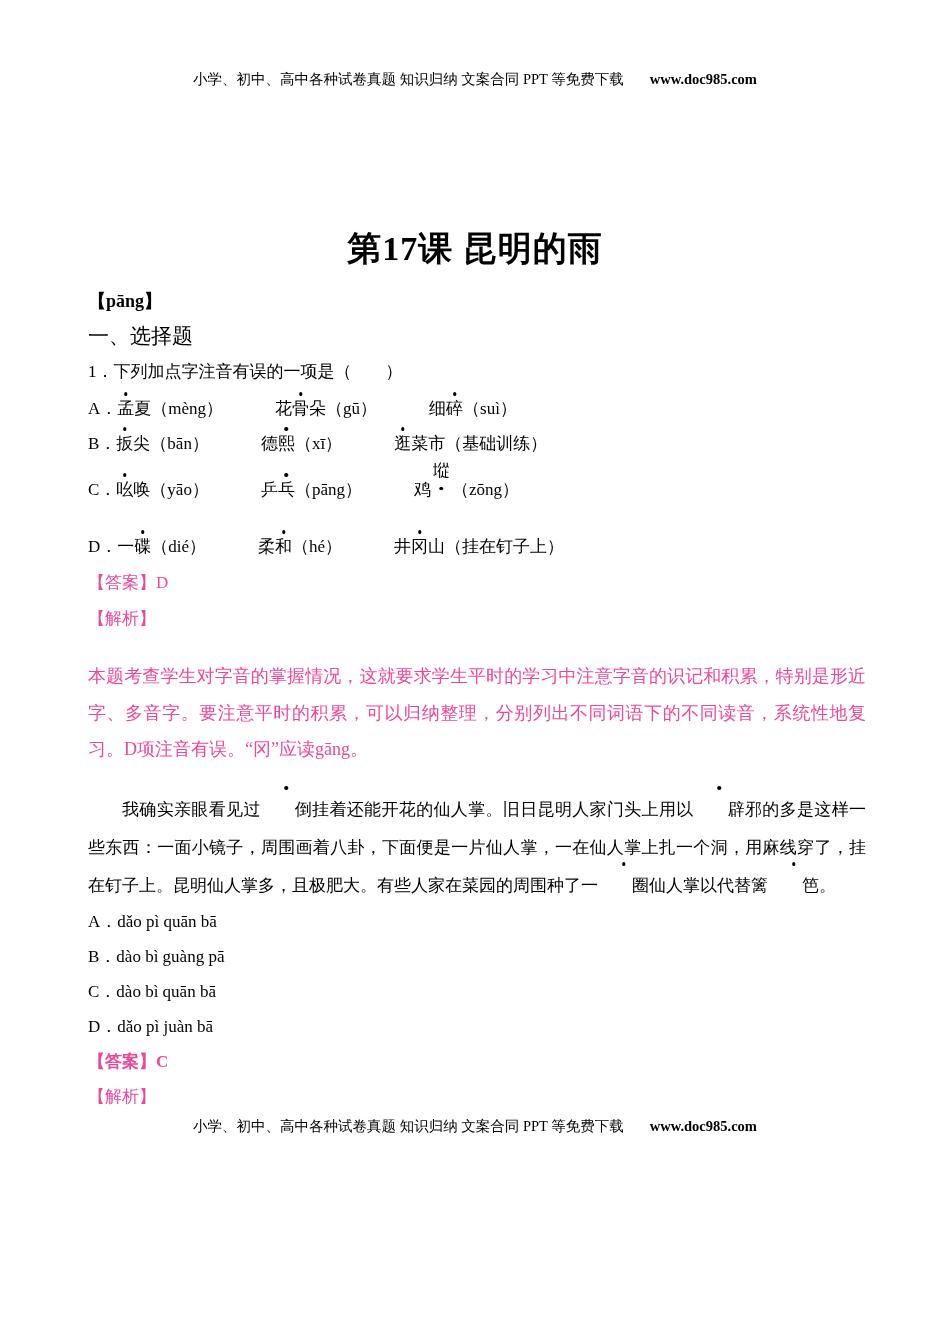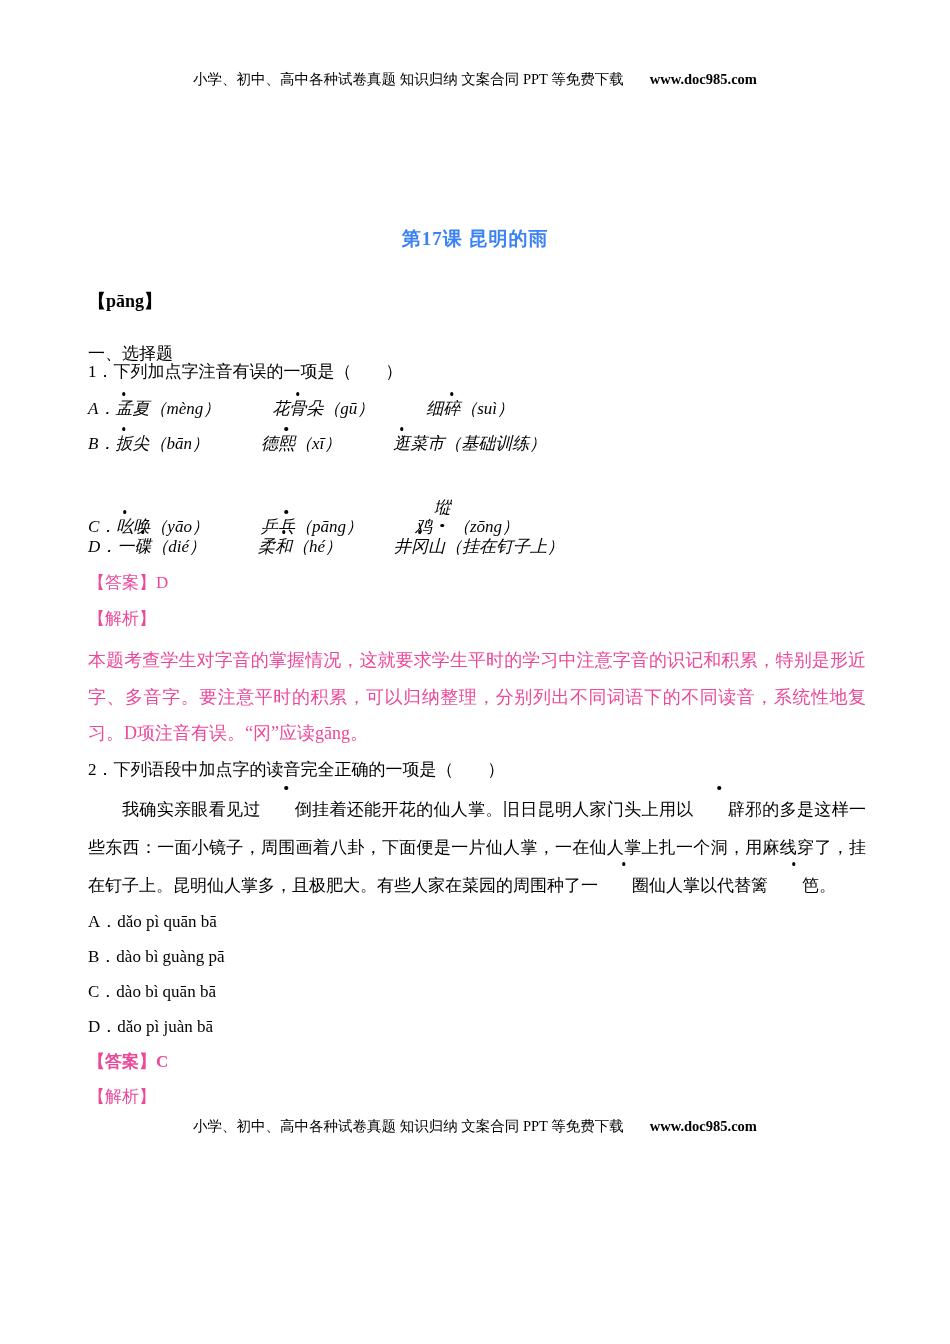--- a/index.html
+++ b/index.html
@@ -7,35 +7,35 @@
     position:relative;
     width:950px;height:1344px;
     margin:0 auto;
     background:#ffffff;
     font-family:"Liberation Serif","DejaVu Serif",serif;
     color:#000000;
     overflow:hidden;
   }
   .hdr{position:absolute;top:70px;left:0;right:0;text-align:center;font-size:14.5px;white-space:nowrap;}
   .hdr .site,.ftr .site{margin-left:26px;font-weight:bold;color:#000;text-decoration:none;}
-  .ttl{position:absolute;top:226px;left:0;right:0;margin:0;text-align:center;font-size:19px;font-weight:bold;color:#3b82f6;letter-spacing:1px;}
+  .ttl{position:absolute;top:226px;left:0;right:0;margin:0;text-align:center;font-size:34px;font-weight:bold;color:#000000;letter-spacing:1px;}
   .bt{position:absolute;left:88px;top:289px;font-size:18px;font-weight:bold;}
-  .ch{position:absolute;left:88px;top:342px;font-size:17px;}
+  .ch{position:absolute;left:88px;top:322px;font-size:21px;}
   .stem{position:absolute;left:88px;font-size:17px;}
   .q1stem{top:360px;}
-  .opt{position:absolute;left:88px;font-size:17px;white-space:nowrap;font-style:italic;}
+  .opt{position:absolute;left:88px;font-size:17px;white-space:nowrap;}
   .optA{top:397px;}
   .optB{top:432px;}
-  .optC{top:515px;}
+  .optC{top:478px;}
   .optD{top:535px;}
   .red{color:#ec4899;}
   .ansline{position:absolute;left:88px;font-size:17px;}
   .ans1{top:571px;}
   .ana1l{top:607px;}
-  .ana1{position:absolute;left:88px;top:642px;width:778px;font-size:18px;line-height:36.5px;text-align:justify;}
+  .ana1{position:absolute;left:88px;top:658px;width:778px;font-size:18px;line-height:36.5px;text-align:justify;}
   .q2stem{top:758px;}
   .q2p{position:absolute;left:88px;top:791px;width:778px;font-size:17px;line-height:38px;text-align:justify;text-indent:2em;}
   .o2{position:absolute;left:88px;font-size:17px;}
   .a2{top:910px;}
   .b2{top:945px;}
   .c2{top:980px;}
   .d2{top:1015px;}
   .ans2{top:1050px;font-weight:bold;}
   .ana2l{top:1085px;}
   .ftr{position:absolute;top:1117px;left:0;right:0;text-align:center;font-size:14.5px;white-space:nowrap;}
@@ -74,21 +74,20 @@
   <div class="ansline ans1">
     <span class="red">【答案】</span><span class="red">D</span>
   </div>
 
   <div class="ansline ana1l">
     <span class="red">【解析】</span>
   </div>
 
   <div class="ana1 red">本题考查学生对字音的掌握情况，这就要求学生平时的学习中注意字音的识记和积累，特别是形近字、多音字。要注意平时的积累，可以归纳整理，分别列出不同词语下的不同读音，系统性地复习。D项注音有误。“冈”应读gāng。</div>
 
-  <div class="stem q2stem">2．下列语段中加点字的读音完全正确的一项是（　　）</div>
 
   <div class="q2p"><span>我确实亲眼看见过</span><span class="em-dot">倒</span><span>挂着还能开花的仙人掌。旧日昆明人家门头上用以</span><span class="em-dot">辟</span><span>邪的多是这样一些东西：一面小镜子，周围画着八卦，下面便是一片仙人掌，一在仙人掌上扎一个洞，用麻线穿了，挂在钉子上。昆明仙人掌多，且极肥大。有些人家在菜园的周围种了一</span><span class="em-dot">圈</span><span>仙人掌以代替篱</span><span class="em-dot">笆</span><span>。</span></div>
 
   <div class="o2 a2">A．dǎo pì quān bā</div>
   <div class="o2 b2">B．dào bì guàng pā</div>
   <div class="o2 c2">C．dào bì quān bā</div>
   <div class="o2 d2">D．dǎo pì juàn bā</div>
 
   <div class="ansline ans2">
     <span class="red">【答案】</span><span class="red">C</span>

